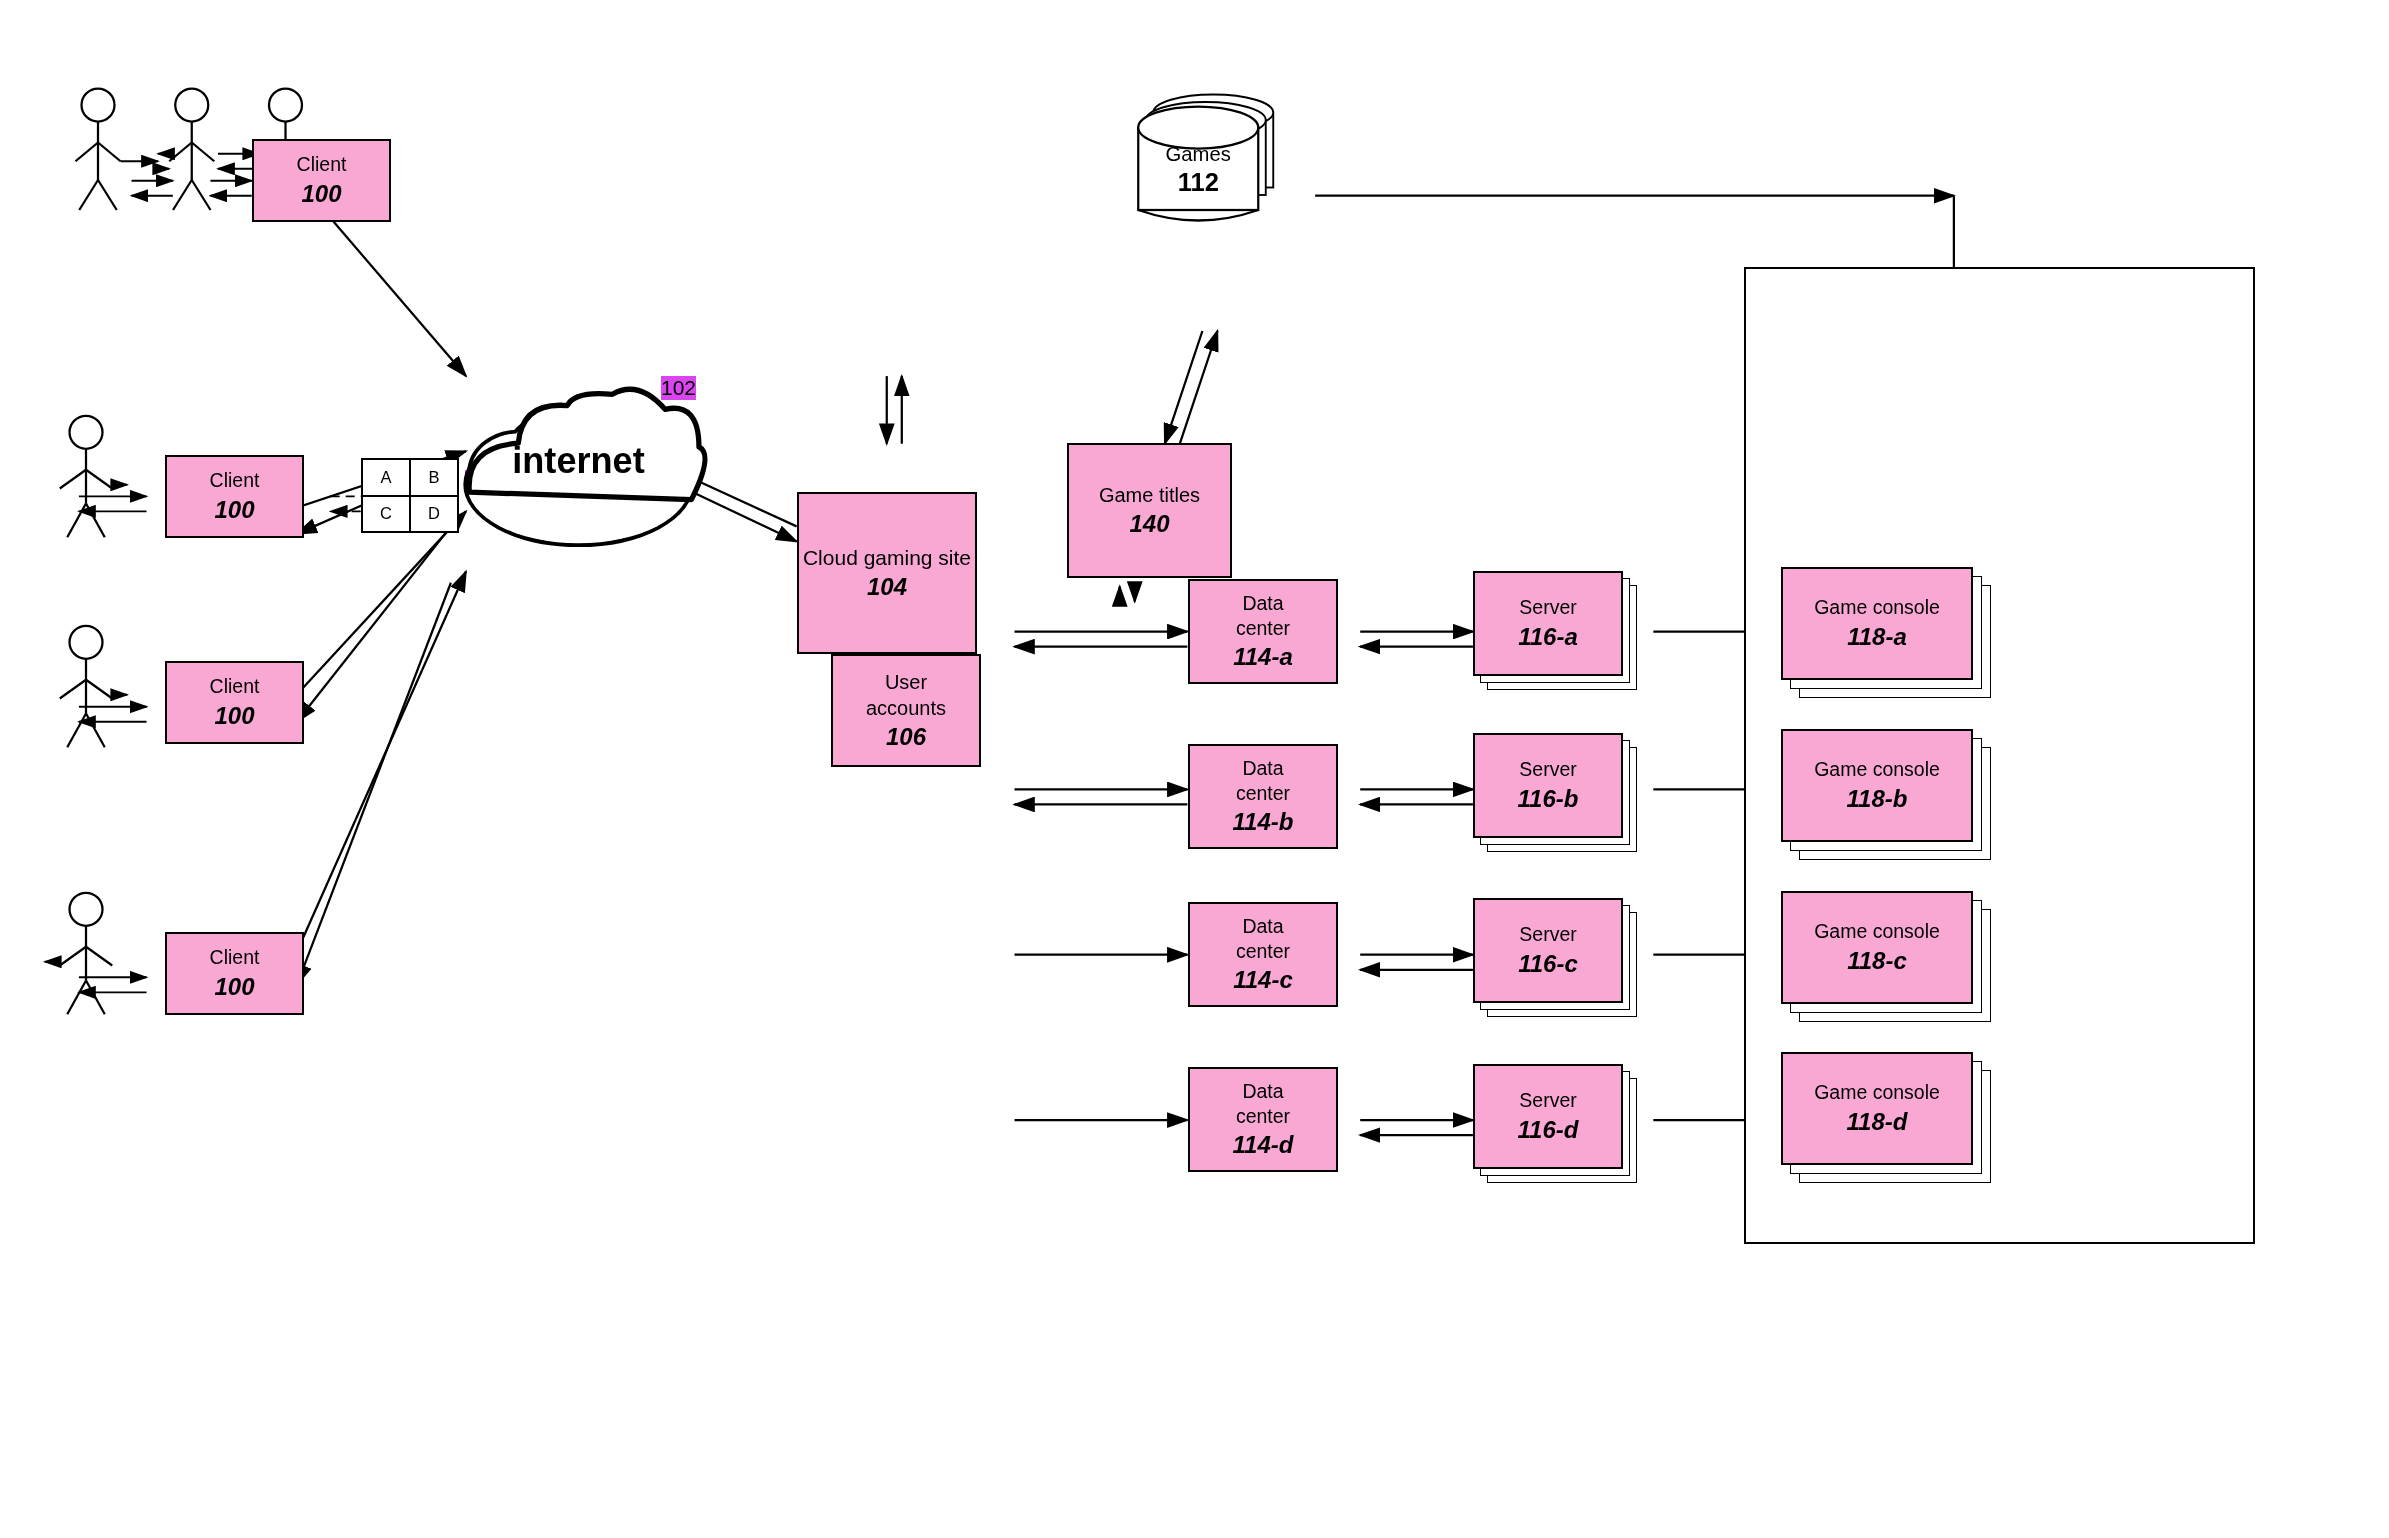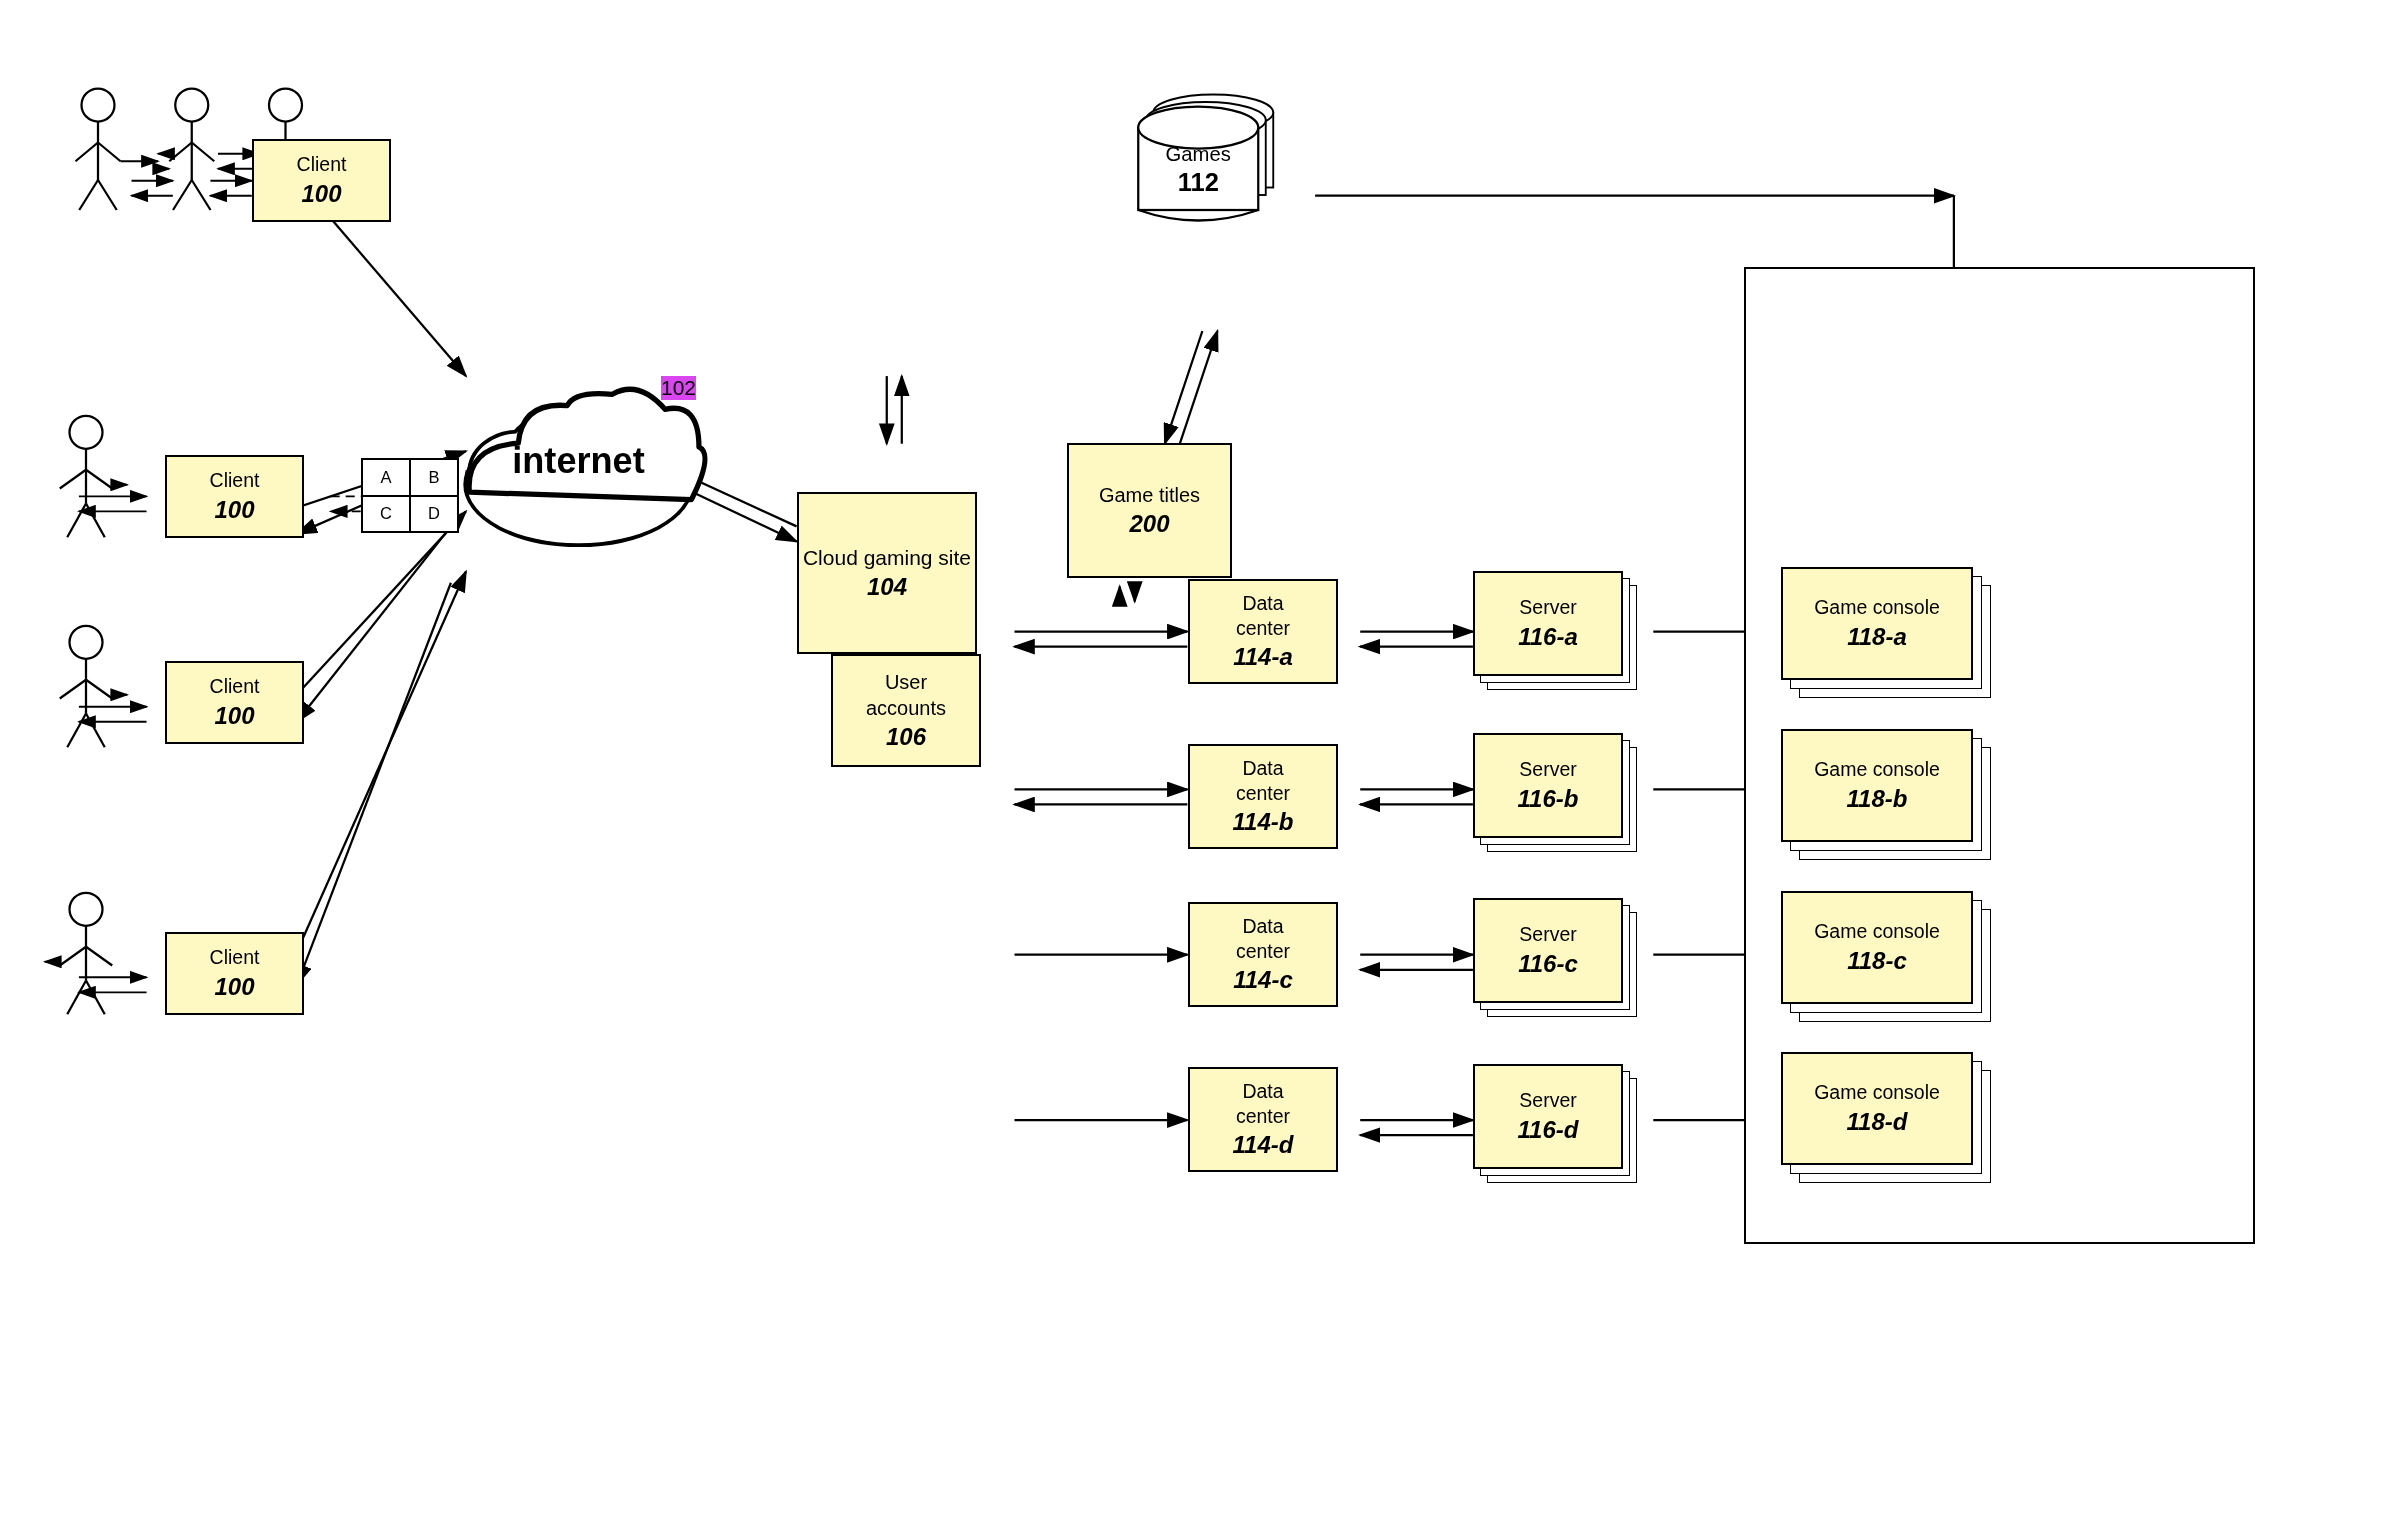--- a/index.html
+++ b/index.html
@@ -12,21 +12,21 @@
       overflow: hidden;
     }
     .diagram {
       position: absolute;
       top: 0; left: 0;
       width: 100%; height: 100%;
     }
     .box {
       position: absolute;
       border: 2.3px solid #000;
-      background: #fef9c3;
+      background: #f9a8d4;
       display: flex;
       flex-direction: column;
       align-items: center;
       justify-content: center;
       text-align: center;
       font-size: 21px;
       line-height: 1.3;
     }
     .box .num {
       font-weight: bold;
@@ -320,21 +320,21 @@
       <ellipse cx="115" cy="70" rx="80" ry="28" fill="white" stroke="#000" stroke-width="3"></ellipse>
       <path d="M 35 180 Q 115 208 195 180" fill="none" stroke="#000" stroke-width="3"></path>
 
       <text x="115" y="115" text-anchor="middle" font-size="27" font-family="Arial">Games</text>
       <text x="115" y="155" text-anchor="middle" font-size="34" font-weight="bold" font-family="Arial">112</text>
     </svg>
   </div>
 
   <div class="box" style="left:1067px;top:443px;width:165px;height:135px;font-size:20px;">
     <span>Game titles</span>
-    <span class="num">200</span>
+    <span class="num">140</span>
   </div>
 
   <div style="position:absolute;left:1744px;top:267px;width:511px;height:977px;border:2.3px solid #000;background:#fff;">
   </div>
 
   <div class="box" style="left:1188px;top:579px;width:150px;height:105px;font-size:19.5px;">
     <span>Data<br>center</span>
     <span class="num">114-a</span>
   </div>
 

